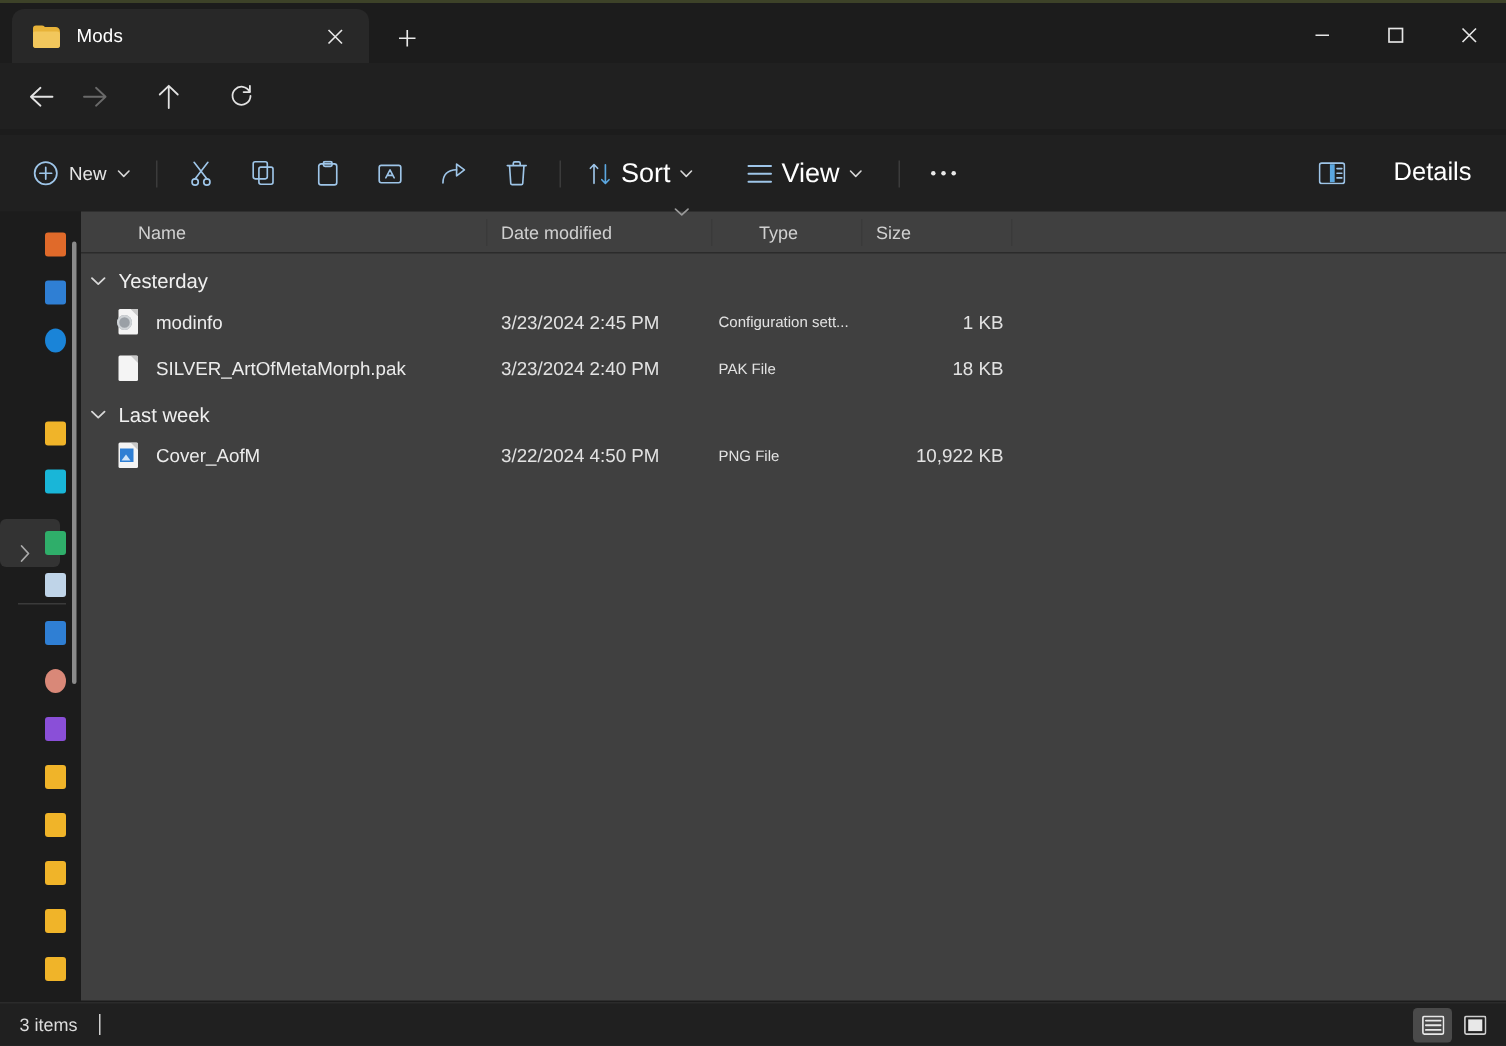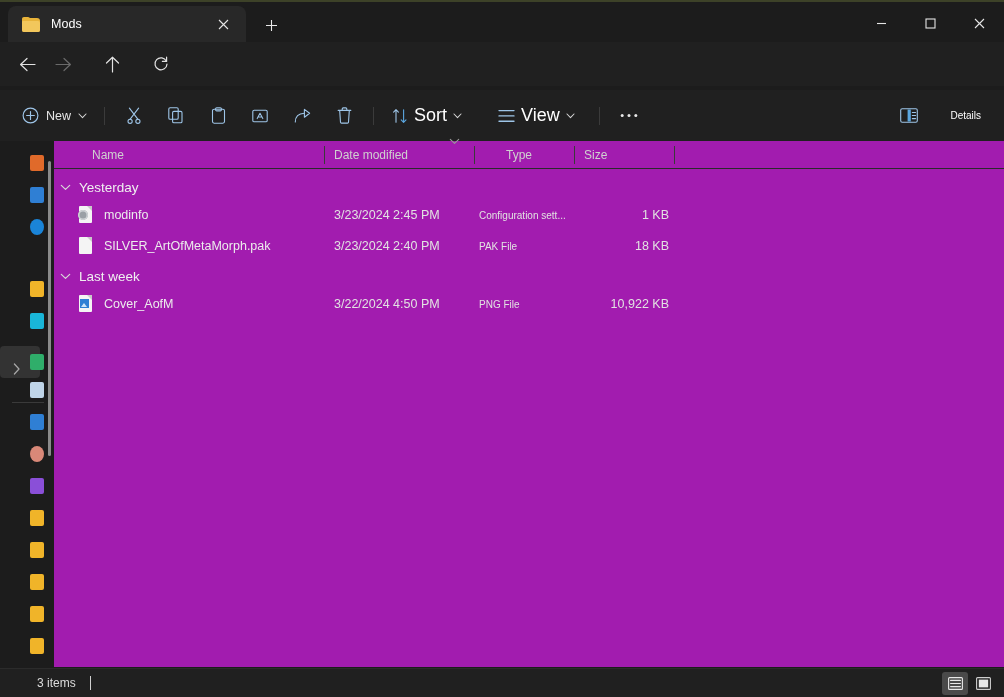--- a/index.html
+++ b/index.html
@@ -116,21 +116,21 @@
     height: 32px; border-radius: 5px; display: flex; align-items: center;
     padding: 0 8px; color: #ffffff; gap: 6px; margin: 0 2px;
   }
   .cmd-text .lbl { font-size: 18px; }
   .cmd-sep { width: 1px; height: 18px; background: #3b3b3b; margin: 0 8px; }
   .chev-sm { color: #d6d6d6; display: flex; align-items: center; }
   .details-btn {
     position: absolute; right: 14px; top: 9px; height: 32px; border-radius: 5px;
     display: flex; align-items: center; padding: 0 9px; gap: 8px; color: #ffffff;
   }
-  .details-btn .lbl { font-size: 10px; padding-left: 24px; }
+  .details-btn .lbl { font-size: 17px; padding-left: 24px; }
 
   
   .sidebar {
     position: absolute; left: 0; top: 141px; width: 54px; height: 526px;
     background: #1c1c1c; overflow: hidden;
   }
   .side-item {
     position: absolute; left: 30px; width: 14px; height: 16px; border-radius: 2px;
   }
   .side-expand {
@@ -143,21 +143,21 @@
   .side-selected {
     position: absolute; left: 0px; top: 205px; width: 40px; height: 32px;
     background: #333333; border-radius: 4px;
   }
   .side-scroll {
     position: absolute; left: 48px; top: 20px; width: 3px; height: 295px;
     background: #8a8a8a; border-radius: 2px;
   }
 
   
-  .listarea { position: absolute; left: 54px; top: 141px; width: 950px; height: 526px; background: #a21caf; }
+  .listarea { position: absolute; left: 54px; top: 141px; width: 950px; height: 526px; background: #404040; }
 
   .colheader { position: absolute; top: 0; left: 0; width: 950px; height: 28px; }
   .colheader .ch {
     position: absolute; top: 0; height: 28px; display: flex; align-items: center;
     color: #d0d0d0; font-size: 12px; padding-left: 10px;
   }
   .colheader .divider { position: absolute; top: 5px; width: 1px; height: 18px; background: #3a3a3a; }
   .sortmark { position: absolute; top: -3px; left: 395px; color: #9a9a9a; font-size: 9px; }
   .headline { position: absolute; top: 27px; left: 0; width: 950px; height: 1px; background: #2b2b2b; }
 
@@ -200,21 +200,21 @@
   .ficon .imgchip::after {
     content: ''; position: absolute; left: 1px; bottom: 1px;
     border-left: 3px solid transparent; border-right: 3px solid transparent;
     border-bottom: 4px solid #cfe4f8;
   }
 
   
   .statusbar {
     position: absolute; bottom: 0; left: 0; width: 1004px; height: 29px;
     background: #202020; border-top: 1px solid #2b2b2b;
-    display: flex; align-items: center; padding-left: 24px;
+    display: flex; align-items: center;
   }
   .status-text { color: #dcdcdc; font-size: 12px; margin-left: 13px; }
   .status-sep { width: 1px; height: 14px; background: #cfcfcf; margin-left: 14px; }
   .viewtoggles { position: absolute; right: 8px; top: 3px; display: flex; gap: 2px; }
   .vt {
     width: 26px; height: 23px; border-radius: 3px;
     display: flex; align-items: center; justify-content: center;
     color: #cfcfcf;
   }
   .vt.active { background: #4a4a4a; }

